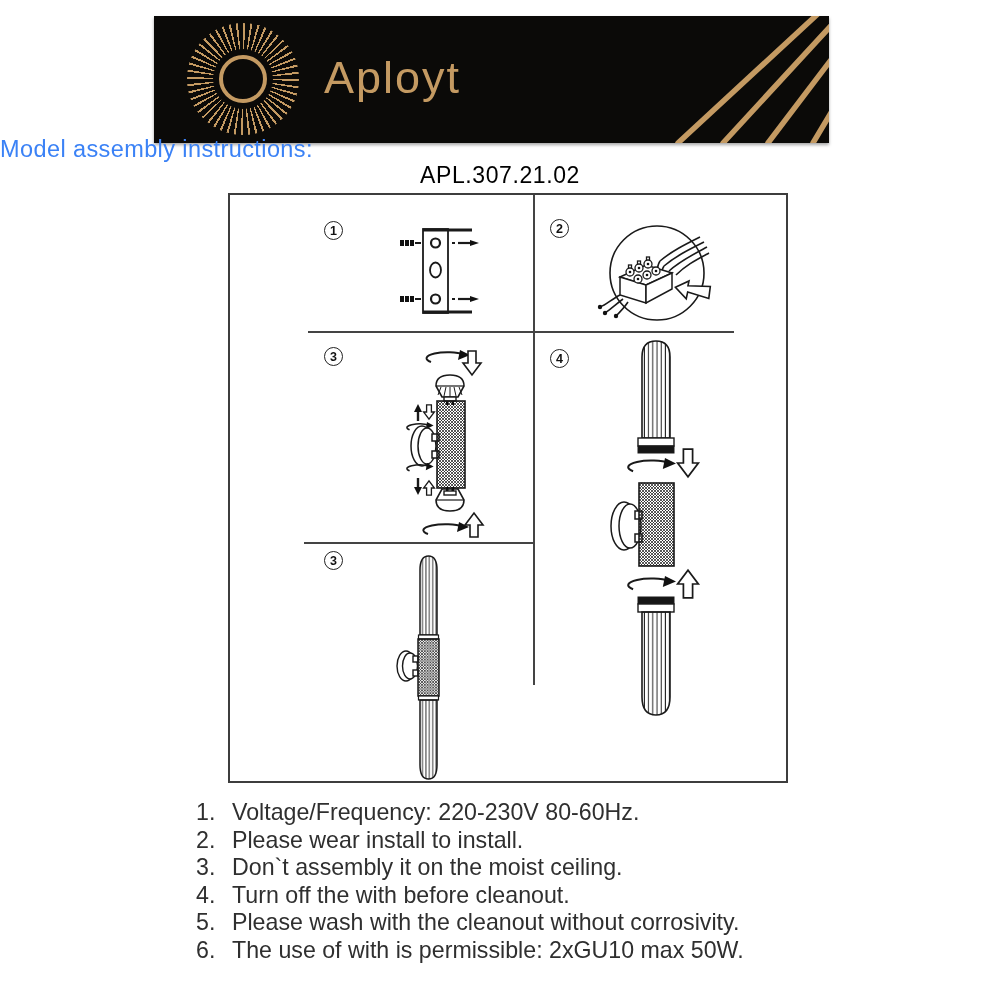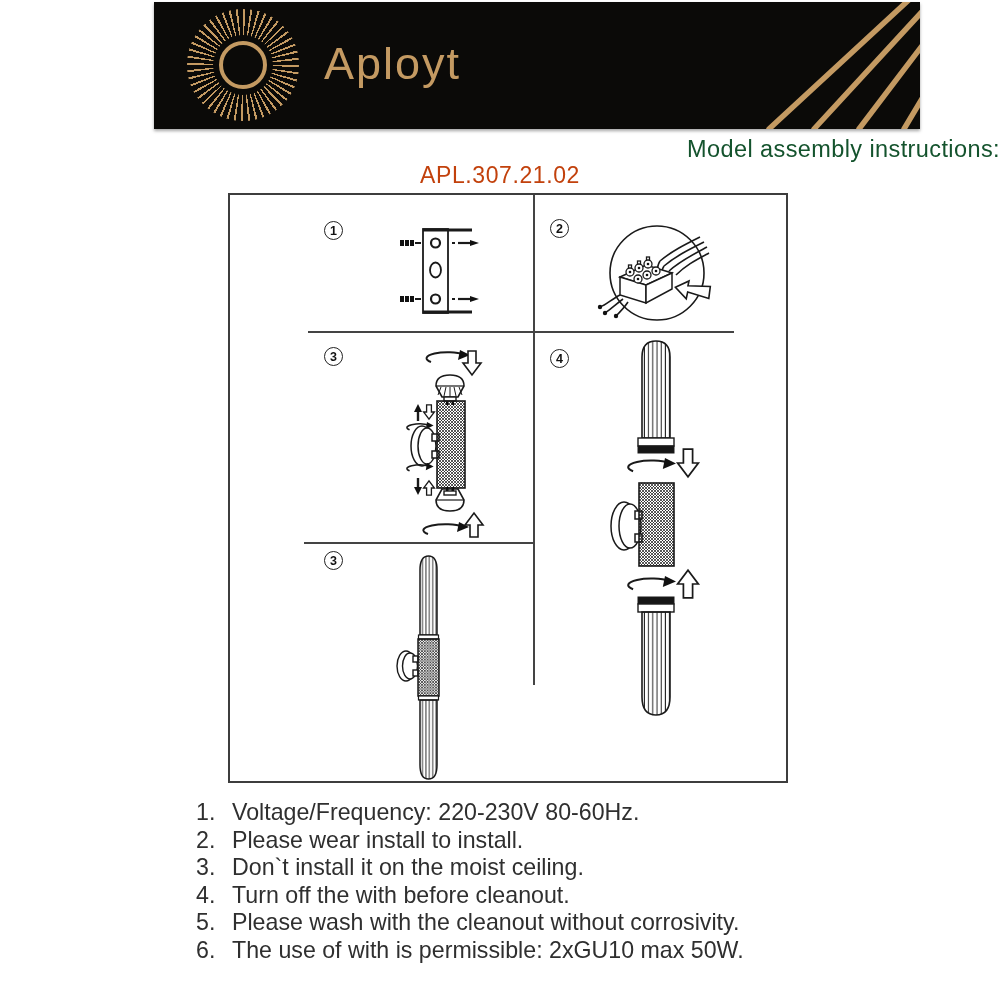--- a/index.html
+++ b/index.html
@@ -1,34 +1,34 @@
 <!DOCTYPE html>
 <html><head>
 <meta charset="utf-8">
 <style>
   html,body{margin:0;padding:0;background:#ffffff;}
   .page{position:relative;width:1000px;height:1000px;background:#ffffff;
         font-family:"Liberation Sans",sans-serif;overflow:hidden;}
 
   
-  .banner{position:absolute;left:154px;top:2px;width:766px;height:127px;
+  .banner{position:absolute;left:154px;top:16px;width:675px;height:127px;
           background:#0b0a08;overflow:hidden;box-shadow:0 2px 3px rgba(0,0,0,.35);}
   .sunburst{position:absolute;left:33px;top:7px;width:112px;height:112px;border-radius:50%;
             background:repeating-conic-gradient(#c49a62 0deg 2.2deg,#0b0a08 2.2deg 7.5deg);}
   .sun-mid{position:absolute;inset:26px;background:#0b0a08;border-radius:50%;}
   .sun-ring{position:absolute;inset:32px;border:4px solid #c49a62;border-radius:50%;background:#0b0a08;}
   .brand{position:absolute;left:170px;top:36px;color:#c49a62;font-size:45px;
          font-weight:400;letter-spacing:2px;}
   .rays{position:absolute;right:0;top:0;}
 
   
-  .doc-title{position:absolute;left:0;top:136px;width:1000px;text-align:right;
-             font-size:23.5px;font-weight:500;color:#14532d;letter-spacing:.4px;}
+  .doc-title{position:absolute;left:0;top:136px;width:1000px;text-align:left;
+             font-size:23.5px;font-weight:500;color:#3b82f6;letter-spacing:.4px;}
   .doc-model{position:absolute;left:0;top:162px;width:1000px;text-align:center;
-             font-size:23px;font-weight:500;color:#c2410c;letter-spacing:.6px;}
+             font-size:23px;font-weight:500;color:#000000;letter-spacing:.6px;}
 
   
   .diagram-box{position:absolute;left:228px;top:193px;width:560px;height:590px;
                border:2px solid #3d3d3d;background:#fff;box-sizing:border-box;}
   .v-div{position:absolute;left:303px;top:0;width:1.6px;height:490px;background:#444;}
   .h-div1{position:absolute;left:78px;top:136px;width:426px;height:1.6px;background:#444;}
   .h-div2{position:absolute;left:74px;top:347px;width:230px;height:1.6px;background:#444;}
   .plabel{position:absolute;width:19px;height:19px;border:1.6px solid #222;border-radius:50%;
           font-size:12.5px;line-height:19px;text-align:center;color:#111;box-sizing:border-box;
           font-weight:600;}
@@ -314,21 +314,21 @@
     <li>
       <span class="ins-num">1.</span>
       <span class="ins-text">Voltage/Frequency: 220-230V 80-60Hz.</span>
     </li>
     <li>
       <span class="ins-num">2.</span>
       <span class="ins-text">Please wear install to install.</span>
     </li>
     <li>
       <span class="ins-num">3.</span>
-      <span class="ins-text">Don`t install it on the moist ceiling.</span>
+      <span class="ins-text">Don`t assembly it on the moist ceiling.</span>
     </li>
     <li>
       <span class="ins-num">4.</span>
       <span class="ins-text">Turn off the with before cleanout.</span>
     </li>
     <li>
       <span class="ins-num">5.</span>
       <span class="ins-text">Please wash with the cleanout without corrosivity.</span>
     </li>
     <li>

